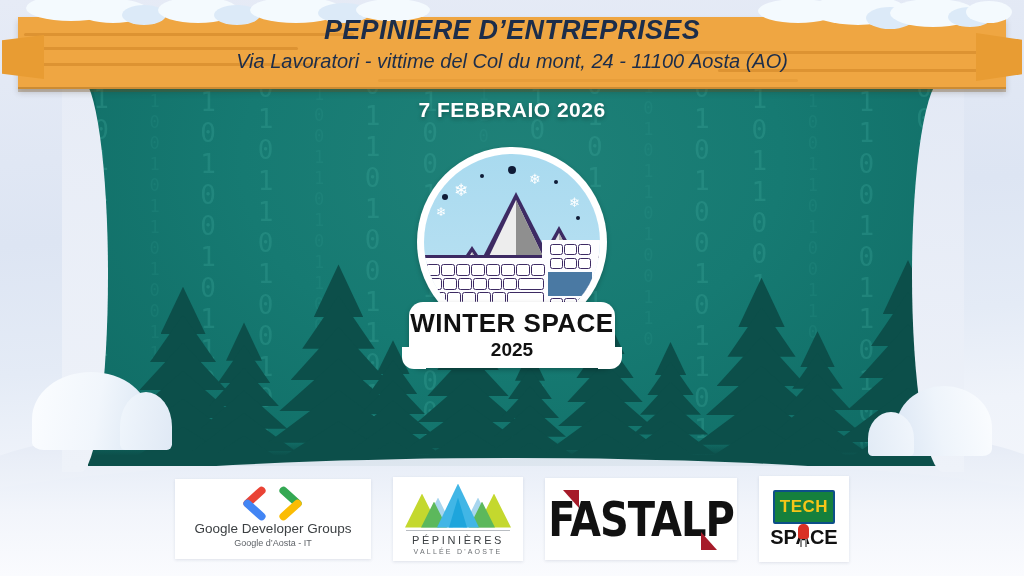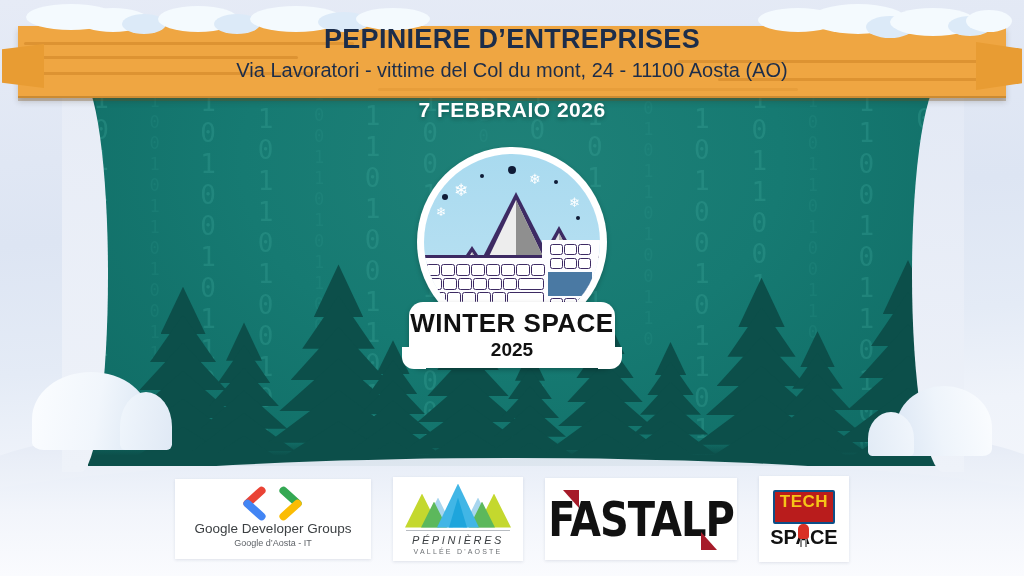--- a/index.html
+++ b/index.html
@@ -44,21 +44,21 @@
 
   .trees{position:absolute;left:0;bottom:0;width:100%;height:230px;}
   .tree{position:absolute;bottom:-8px;}
   .tree i{display:block;margin:0 auto;background:#0c4f4a;
     clip-path:polygon(50% 0,100% 100%,0 100%);}
 
   .footshelf{position:absolute;left:0;bottom:0;width:100%;height:26px;
     background:linear-gradient(180deg,rgba(15,106,99,0) 0%,#0c4f4a 60%);}
 
   
-  .banner-wrap{position:absolute;left:0;top:12px;width:1024px;height:96px;z-index:6;}
+  .banner-wrap{position:absolute;left:0;top:3px;width:1024px;height:96px;z-index:6;font-style:italic;}
   .plank{position:absolute;left:18px;top:14px;width:988px;height:72px;background:#efa642;
     box-shadow:0 4px 6px rgba(40,30,10,.18);}
   .plank .grain{position:absolute;background:rgba(205,132,38,.55);height:3px;border-radius:2px;}
   .plank-end-l{position:absolute;left:-16px;top:20px;width:42px;height:44px;background:#e89c33;
     clip-path:polygon(0 12%,100% 0,100% 100%,0 88%);}
   .plank-end-r{position:absolute;right:-20px;top:18px;width:46px;height:48px;background:#e89c33;
     clip-path:polygon(0 0,100% 14%,100% 86%,0 100%);}
   .plank-shadowline{position:absolute;left:18px;top:84px;width:988px;height:5px;
     background:rgba(120,75,15,.30);}
   .snowcap{position:absolute;left:18px;top:-2px;width:988px;height:34px;}
@@ -114,30 +114,30 @@
   .card.fas{width:192px;height:82px;}
   .card.tsp{width:90px;height:86px;}
 
   .gdg-mark{position:relative;width:76px;height:26px;margin-bottom:4px;}
   .chev{position:absolute;width:27px;height:8px;border-radius:4px;}
   .gdg-t1{font-size:13.5px;color:#3c4043;}
   .gdg-t2{font-size:9px;color:#5f6368;margin-top:2px;}
 
   .pep-mark{position:relative;width:106px;height:44px;}
   .pk{position:absolute;bottom:0;}
-  .pep-t1{font-size:11px;letter-spacing:2.6px;color:#3c4043;margin-top:3px;font-style:italic;}
+  .pep-t1{font-size:11px;letter-spacing:2.6px;color:#3c4043;margin-top:3px;}
   .pep-t2{font-size:7px;letter-spacing:2.2px;color:#6b6f73;margin-top:2px;}
   .pep-rule{width:104px;height:1px;background:#b9bdc2;margin-top:2px;}
 
   .fas-word{font-size:40px;font-weight:bold;color:#111111;letter-spacing:-1px;
     font-family:"DejaVu Sans", sans-serif;transform:scaleY(1.18);}
   .tri{position:absolute;width:0;height:0;}
 
-  .tsp-panel{width:58px;height:30px;background:#b91c1c;border:2px solid #0d4f88;
-    border-radius:2px;display:flex;justify-content:center;}
+  .tsp-panel{width:58px;height:30px;background:#15803d;border:2px solid #0d4f88;
+    border-radius:2px;display:flex;align-items:center;justify-content:center;}
   .tsp-tech{font-size:17px;font-weight:bold;color:#f5c518;letter-spacing:.5px;}
   .tsp-space{position:relative;font-size:20px;font-weight:bold;color:#111;margin-top:2px;
     letter-spacing:0;}
   .led{position:absolute;left:28px;top:-2px;width:11px;height:15px;background:#d93025;
     border-radius:5px 5px 3px 3px;}
   .led:after{content:"";position:absolute;left:2px;top:15px;width:1.5px;height:8px;background:#888;}
   .led:before{content:"";position:absolute;left:7px;top:15px;width:1.5px;height:8px;background:#888;}
 
   
   .mound{position:absolute;border-radius:50% 50% 10% 10%/60% 60% 10% 10%;z-index:5;}

